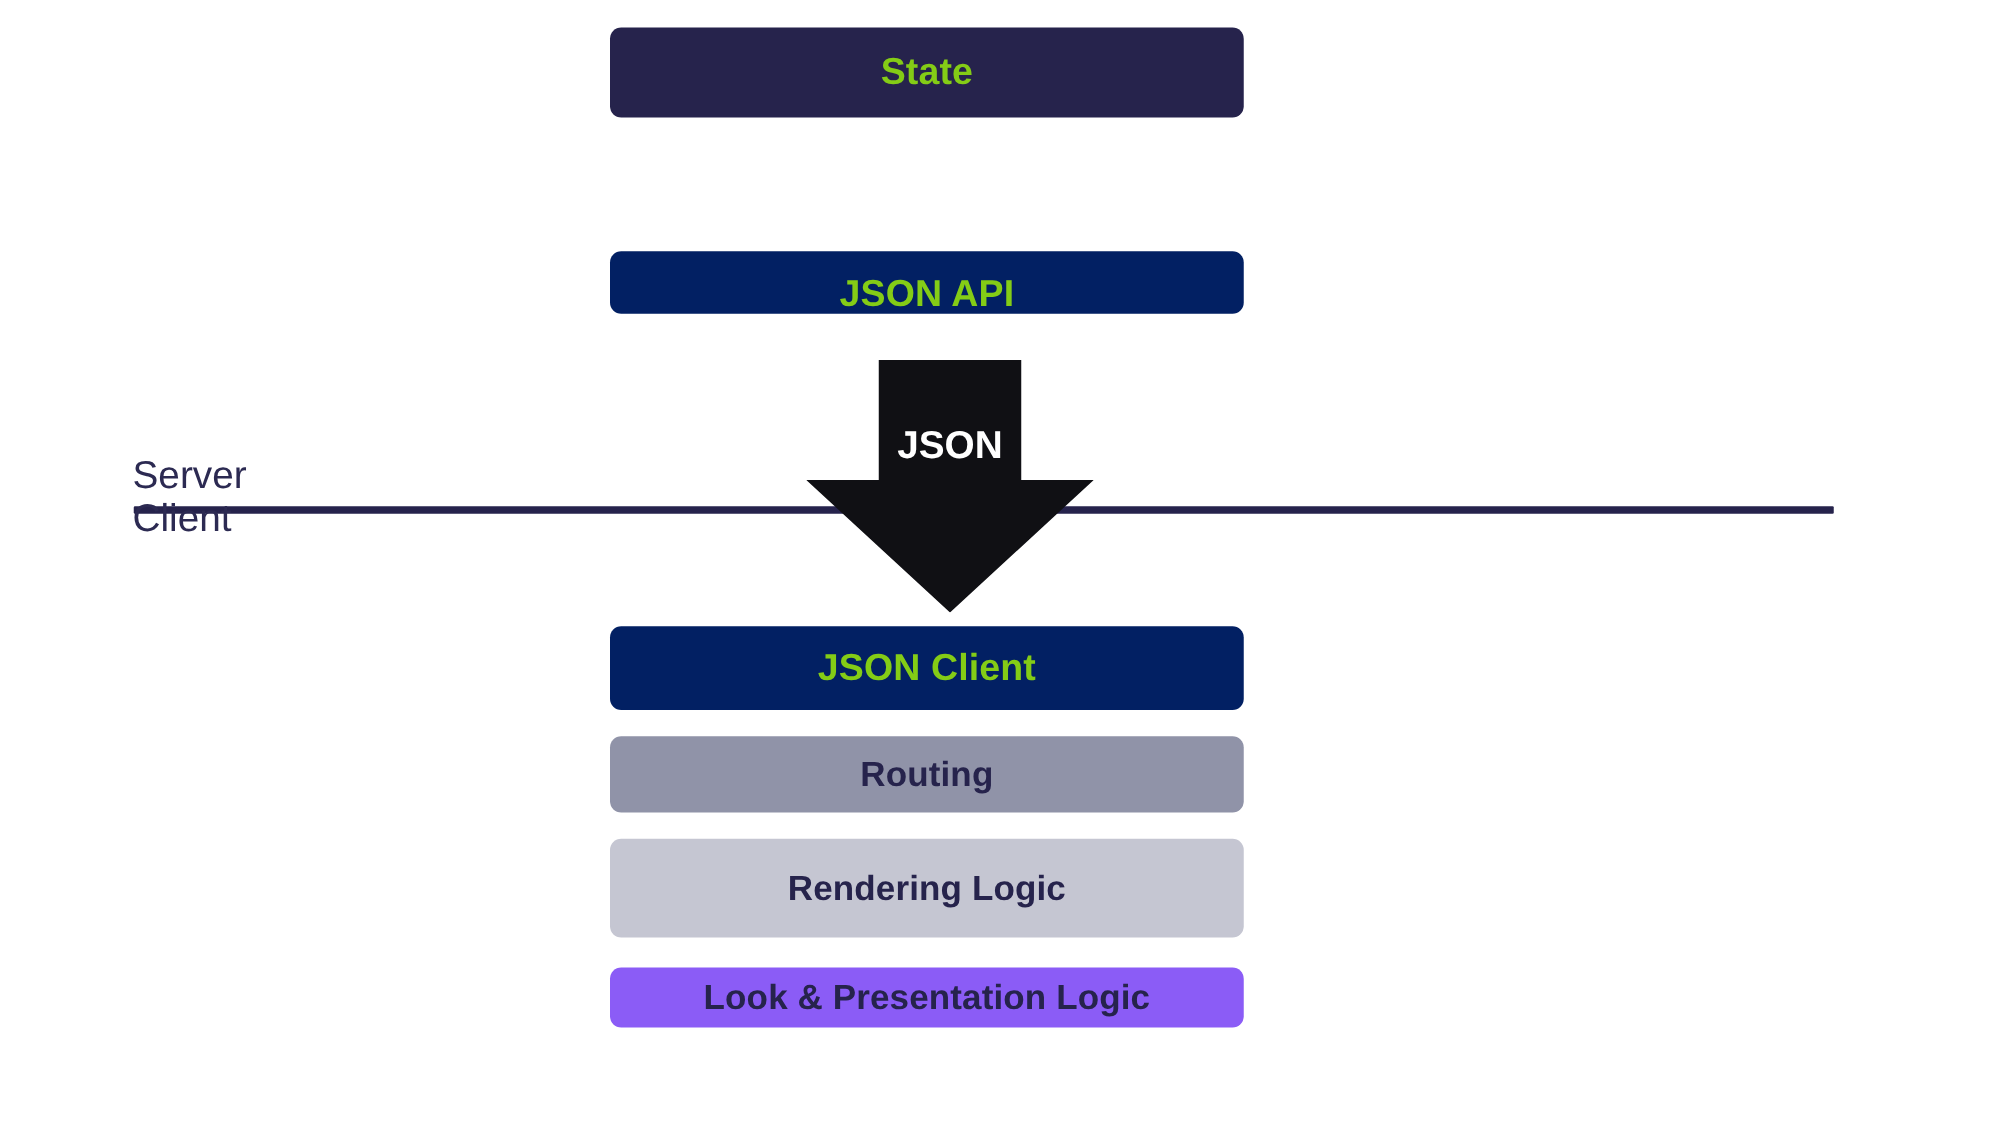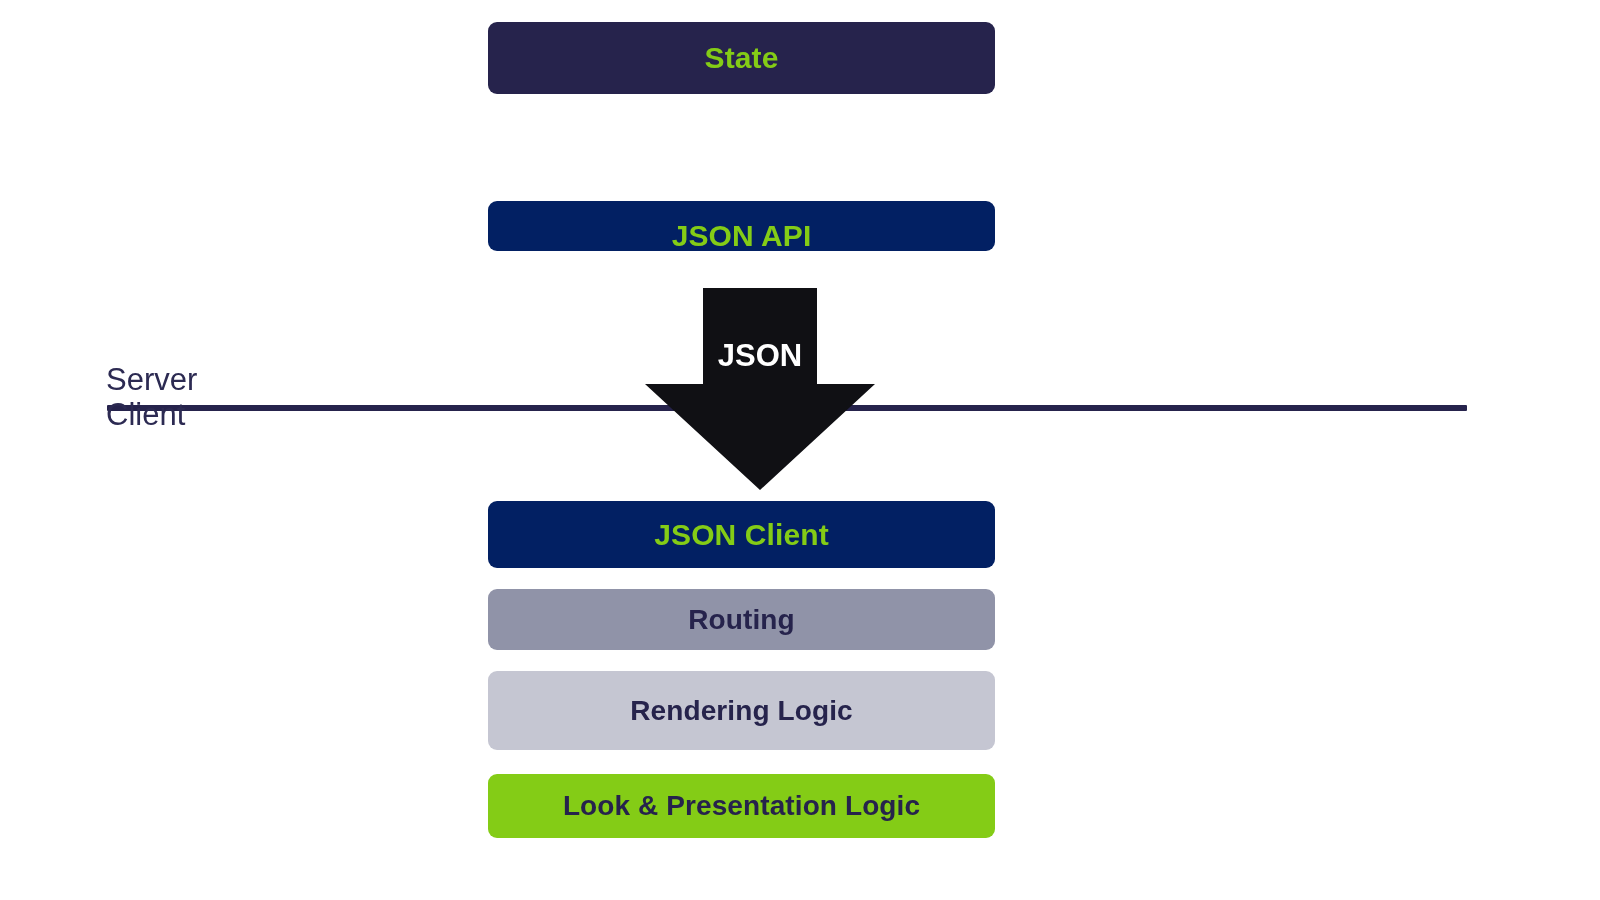--- a/index.html
+++ b/index.html
@@ -38,21 +38,21 @@
     white-space: nowrap;
   }
 
   
   .box-state            { top: 22px;  height: 72px;  background: #26234C; }
   .box-business-logic   { top: 112px; height: 70px;  background: #FB4C63; }
   .box-json-api         { top: 201px; height: 50px;  background: #022063; align-items: flex-end; }
   .box-json-client      { top: 501px; height: 67px;  background: #022063; }
   .box-routing          { top: 589px; height: 61px;  background: #9093A8; }
   .box-rendering-logic  { top: 671px; height: 79px;  background: #C5C6D2; }
-  .box-look-presentation{ top: 774px; height: 64px;  background: #84cc16; }
+  .box-look-presentation{ top: 774px; height: 48px;  background: #8b5cf6; }
 
   .txt-light { color: #84cc16; }
   .txt-dark  { color: #26234C; }
 
   .fs-30 { font-size: 30px; }
   .fs-28 { font-size: 28px; }
 
   
   .divider-line {
     position: absolute;

